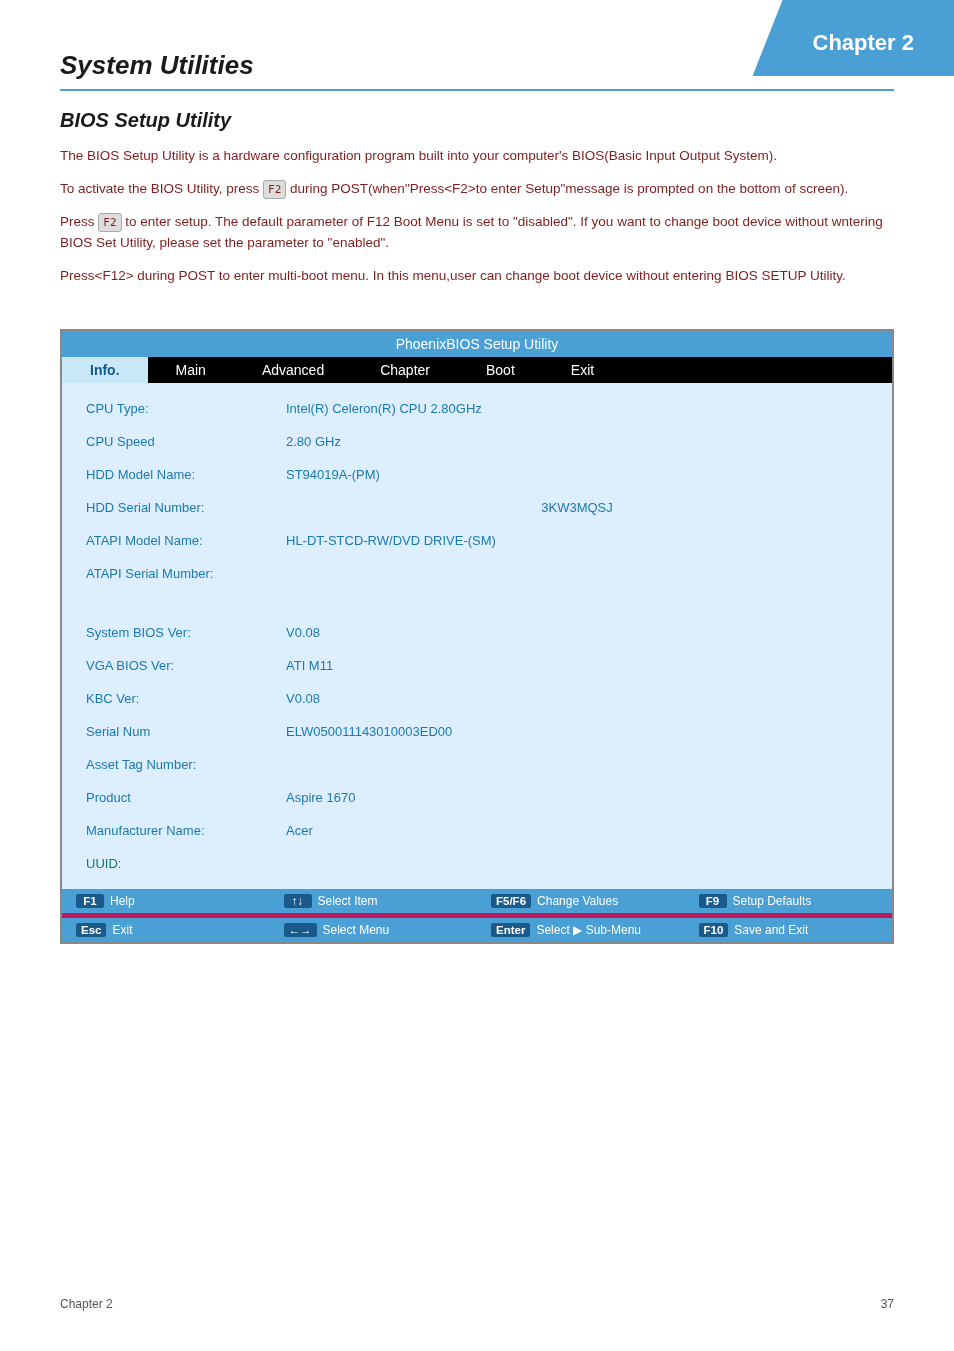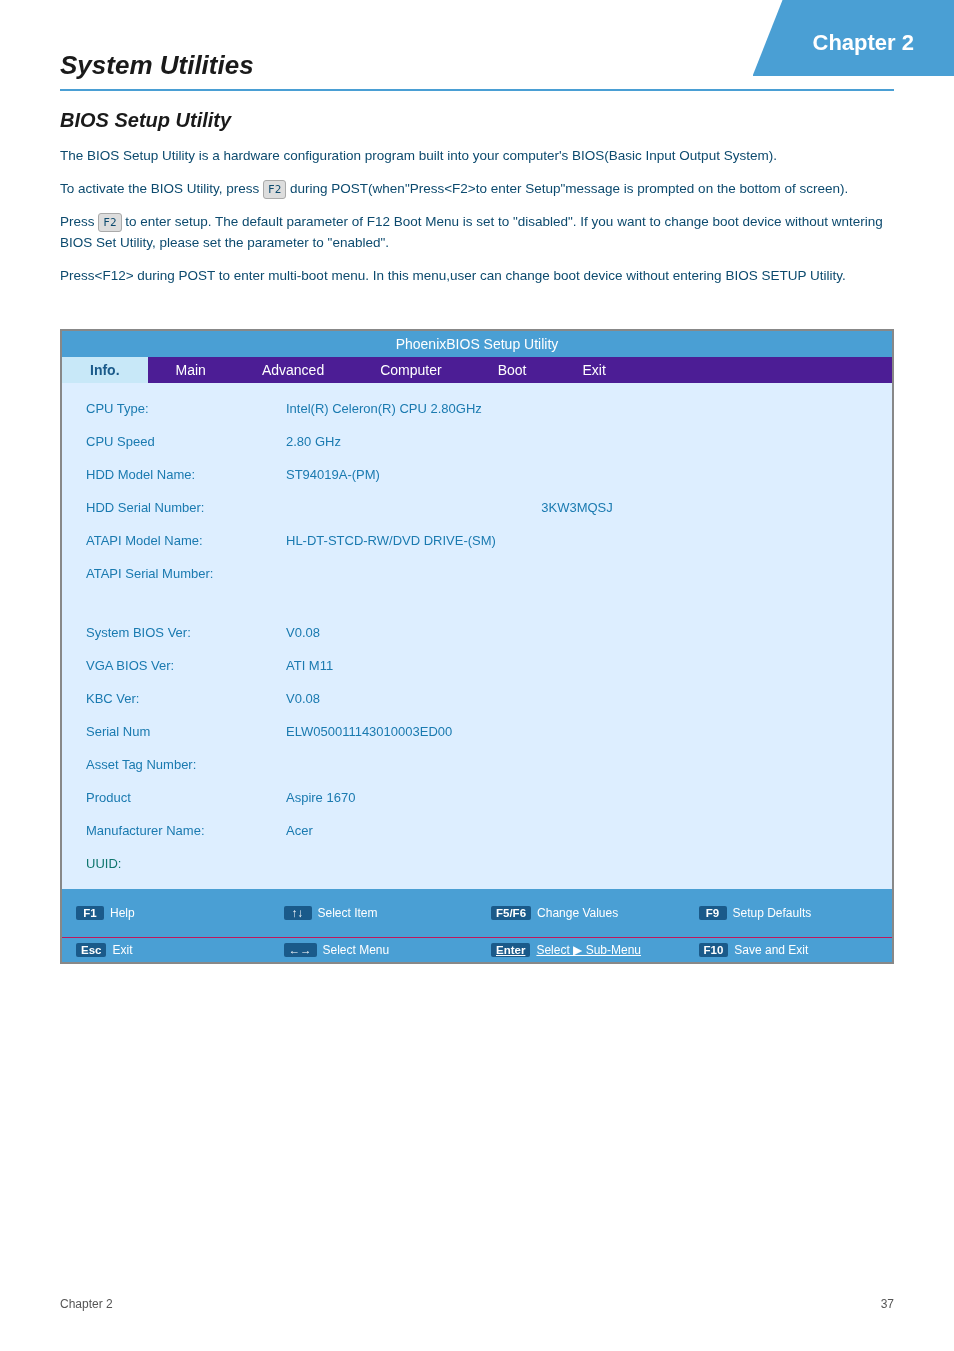--- a/index.html
+++ b/index.html
@@ -51,21 +51,21 @@
       font-size: 20px;
       font-style: italic;
       font-weight: bold;
       color: #1a1a1a;
       margin-bottom: 14px;
     }
 
     .body-text {
       font-size: 13.5px;
       line-height: 1.55;
-      color: #0c4a6e;
+      color: #7f1d1d;
       margin-bottom: 12px;
     }
 
     .key-icon {
       display: inline-block;
       background: #ddd;
       border: 1px solid #aaa;
       border-radius: 3px;
       padding: 0px 4px;
       font-size: 11px;
@@ -83,21 +83,21 @@
     .bios-title-bar {
       background: #4a9fd4;
       color: white;
       text-align: center;
       padding: 5px 0;
       font-size: 14px;
     }
 
     .bios-menu-bar {
       display: flex;
-      background: #4c1d95;
+      background: #000000;
     }
 
     .bios-menu-item {
       padding: 5px 28px;
       font-size: 14px;
       color: white;
       cursor: default;
     }
 
     .bios-menu-item.active {
@@ -186,21 +186,21 @@
   <p class="body-text">Press&lt;F12&gt; during POST to enter multi-boot menu. In this menu,user can change boot device without entering BIOS SETUP Utility.</p>
 
   <div class="bios-container">
 
     <div class="bios-title-bar">PhoenixBIOS Setup Utility</div>
 
     <div class="bios-menu-bar">
       <div class="bios-menu-item active">Info.</div>
       <div class="bios-menu-item">Main</div>
       <div class="bios-menu-item">Advanced</div>
-      <div class="bios-menu-item">Computer</div>
+      <div class="bios-menu-item">Chapter</div>
       <div class="bios-menu-item">Boot</div>
       <div class="bios-menu-item">Exit</div>
     </div>
 
     <div class="bios-body">
       <div class="bios-info-grid">
 
         <div class="bios-label">CPU Type:</div>
         <div class="bios-value">Intel(R) Celeron(R) CPU 2.80GHz</div>
 
@@ -243,49 +243,49 @@
         <div class="bios-label">Manufacturer Name:</div>
         <div class="bios-value">Acer</div>
 
         <div class="bios-label" style="color:#0f766e;">UUID:</div>
 
       </div>
     </div>
 
     <div class="bios-footer-wrapper">
 
-      <div style="display:flex; width:100%; background:#4a9fd4; padding:15px 0;">
+      <div style="display:flex; width:100%; background:#4a9fd4; padding:3px 0;">
         <div class="footer-entry" style="padding:2px 14px; flex:1;">
           <span class="fkey">F1</span>
           <span>Help</span>
         </div>
         <div class="footer-entry" style="padding:2px 14px; flex:1;">
           <span class="fkey">↑↓</span>
           <span>Select Item</span>
         </div>
         <div class="footer-entry" style="padding:2px 14px; flex:1;">
           <span class="fkey">F5/F6</span>
           <span>Change Values</span>
         </div>
         <div class="footer-entry" style="padding:2px 14px; flex:1;">
           <span class="fkey">F9</span>
           <span>Setup Defaults</span>
         </div>
       </div>
 
-      <div style="display:flex; width:100%; background:#4a9fd4; padding:3px 0; border-top:1px solid #be185d;">
+      <div style="display:flex; width:100%; background:#4a9fd4; padding:3px 0; border-top:5px solid #be185d;">
         <div class="footer-entry" style="padding:2px 14px; flex:1;">
           <span class="fkey">Esc</span>
           <span>Exit</span>
         </div>
         <div class="footer-entry" style="padding:2px 14px; flex:1;">
           <span class="fkey">←→</span>
           <span>Select Menu</span>
         </div>
-        <div class="footer-entry" style="padding:2px 14px; flex:1;text-decoration:underline;">
+        <div class="footer-entry" style="padding:2px 14px; flex:1;">
           <span class="fkey">Enter</span>
           <span>Select ▶ Sub-Menu</span>
         </div>
         <div class="footer-entry" style="padding:2px 14px; flex:1;">
           <span class="fkey">F10</span>
           <span>Save and Exit</span>
         </div>
       </div>
     </div>
 

